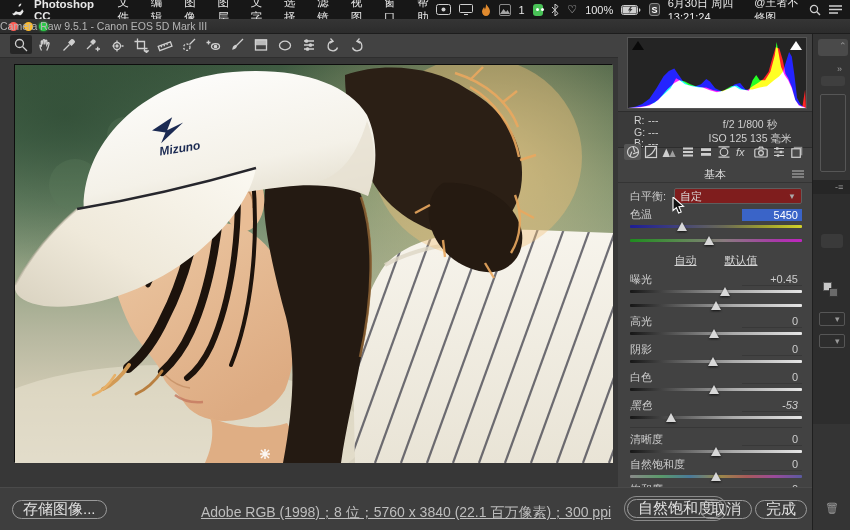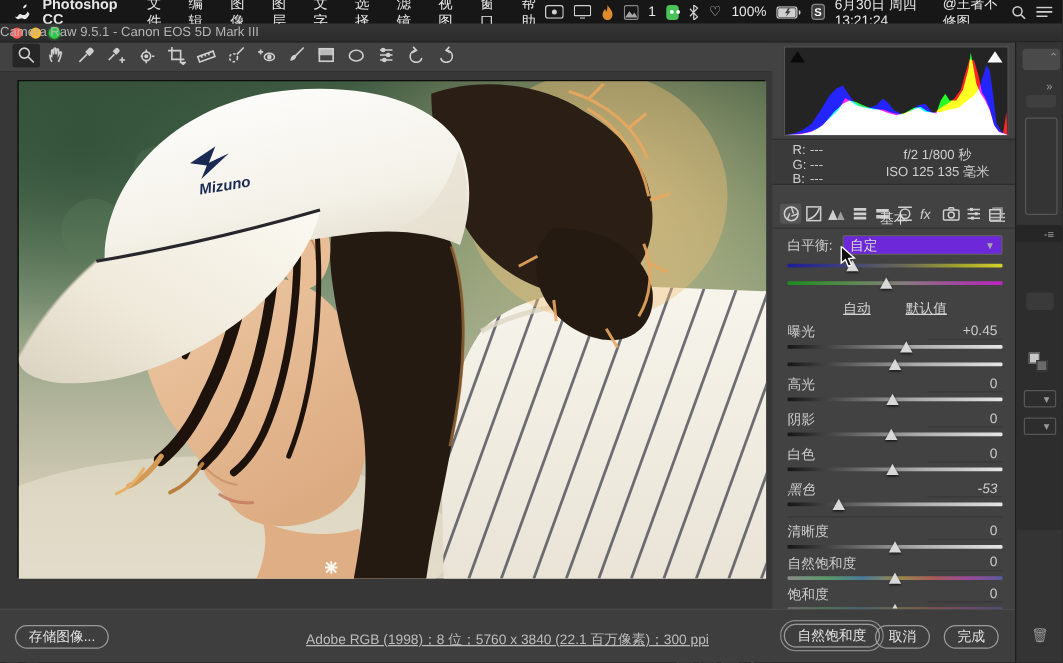--- a/index.html
+++ b/index.html
@@ -49,53 +49,53 @@
   #right-panel{position:absolute;left:618px;top:35px;width:194px;height:462px;background:#424242;}
   #histogram{position:absolute;left:9px;top:2px;width:180px;height:72px;background:#242424;border:1px solid #555;}
   .clip{position:absolute;top:3px;width:0;height:0;border-left:6px solid transparent;border-right:6px solid transparent;}
   #clip-shadow{left:4px;border-bottom:9px solid #0a0a0a;}
   #clip-high{right:4px;border-bottom:9px solid #fdfdfd;}
   #info-strip{position:absolute;left:0;top:76px;width:194px;height:37px;background:#3a3a3a;border-top:1px solid #2d2d2d;border-bottom:1px solid #2d2d2d;font-size:10.5px;color:#cfcfcf;}
   #rgb-col{position:absolute;left:16px;top:3px;line-height:10.5px;}
   #rgb-col div{margin-bottom:1px;}
   #rgb-col span{display:inline-block;width:14px;}
   #exif-col{position:absolute;left:76px;top:5px;width:112px;text-align:center;line-height:14px;}
-  #tabs-row{position:absolute;left:6px;top:128px;width:182px;height:17px;display:flex;gap:1px;}
+  #tabs-row{position:absolute;left:6px;top:109px;width:182px;height:17px;display:flex;gap:1px;}
   .tab{width:18px;height:16px;display:inline-flex;align-items:center;justify-content:center;border-radius:2px;}
   .tab.sel{background:#555;}
   #panel-header{position:absolute;left:0;top:132px;width:194px;height:16px;text-align:center;font-size:11px;color:#ddd;border-bottom:1px solid #343434;}
   #panel-menu-icon{position:absolute;right:8px;top:2px;}
   #basic-body{position:absolute;left:12px;top:151px;width:172px;font-size:11px;color:#ccc;}
   #wb-row{display:flex;align-items:center;height:20px;margin-bottom:2px;}
   #wb-label{width:44px;}
-  #wb-select{flex:1;height:16px;background:#6d28d9;border:1px solid #5e5e5e;border-radius:2px;display:flex;align-items:center;padding:0 5px;color:#ddd;}
+  #wb-select{flex:1;height:16px;background:#7f1d1d;border:1px solid #5e5e5e;border-radius:2px;display:flex;align-items:center;padding:0 5px;color:#ddd;}
   #wb-select .chev{margin-left:auto;font-size:8px;color:#aaa;}
   .srow{position:relative;margin-bottom:5px;}
   .sl{display:flex;height:13px;align-items:center;}
   .sl .lab{}
   .sl .val{margin-left:auto;min-width:60px;text-align:right;padding-right:4px;border-bottom:1px solid #383838;}
   .sl .val.selected{background:#3a64c8;color:#fff;border-bottom:none;}
   .track{position:relative;height:10px;margin-top:1px;}
   .track .bar{position:absolute;left:0;right:0;top:3px;height:3px;border-radius:1px;background:linear-gradient(90deg,#161616,#aaa 60%,#e6e6e6);}
   .track-temp .bar{background:linear-gradient(90deg,#1d1d96,#3d3d7e 25%,#6b6b55 55%,#a3a32d 80%,#d2d22a);}
   .track-tint .bar{background:linear-gradient(90deg,#1e8c1e,#5a8a50 30%,#8a7a80 55%,#a83aa8 85%,#c025c0);}
   .track-rainbow .bar{background:linear-gradient(90deg,#8a8a8a,#5a9a6a 18%,#4a7a9a 35%,#9a8a4a 52%,#a85a5a 68%,#9a4a9a 84%,#5a5aa0);}
   .thumb{position:absolute;top:0;width:0;height:0;margin-left:-5px;border-left:5px solid transparent;border-right:5px solid transparent;border-bottom:9px solid #d8d8d8;filter:drop-shadow(0 1px 1px #111);}
   #auto-links{display:flex;justify-content:center;gap:28px;height:20px;align-items:center;margin:1px 0 3px 0;}
   #auto-links span{text-decoration:underline;color:#d5d5d5;}
   .pdivider{border-top:1px solid #373737;margin:2px 0 5px 0;}
 
   
   #bottom-bar{position:absolute;left:0;top:487px;width:812px;height:43px;background:#3e3e3e;border-top:1px solid #4a4a4a;font-size:11px;}
-  .pill{position:absolute;height:19px;border:1px solid #9a9a9a;border-radius:10px;background:transparent;color:#e2e2e2;font-size:11px;display:flex;align-items:center;justify-content:center;padding:4px 10px;}
+  .pill{position:absolute;height:19px;border:1px solid #9a9a9a;border-radius:10px;background:transparent;color:#e2e2e2;font-size:15px;display:flex;align-items:center;justify-content:center;padding:4px 10px;}
   #btn-save{left:12px;top:12px;}
   #btn-open{left:627px;top:11px;box-shadow:0 0 0 2px #3e3e3e,0 0 0 3px #8a8a8a;}
   #btn-cancel{left:700px;top:12px;}
   #btn-done{left:755px;top:12px;}
-  #info-link{position:absolute;left:106px;top:16px;width:600px;text-align:center;color:#bdbdbd;text-decoration:underline;font-size:11px;}
+  #info-link{position:absolute;left:106px;top:16px;width:600px;text-align:center;color:#bdbdbd;text-decoration:underline;font-size:14px;}
 
   
   #ps-strip{position:absolute;left:812px;top:34px;width:38px;height:496px;background:#343434;border-left:1px solid #1f1f1f;}
   .ps-box{position:absolute;background:#4a4a4a;border-radius:3px;}
   .ps-outline{position:absolute;border:1px solid #565656;border-radius:2px;}
   .ps-dark{position:absolute;background:#2d2d2d;}
   .ps-ic{position:absolute;color:#9a9a9a;font-size:9px;}
 
   
   #cursor{position:absolute;left:672px;top:197px;z-index:50;}
@@ -518,20 +518,24 @@
     <div id="basic-body">
       <div id="wb-row">
         <span id="wb-label">白平衡:</span>
         <span id="wb-select">
           <span>自定</span>
           <span class="chev">▼</span>
         </span>
       </div>
       <div id="wb-sliders">
           <div class="srow" style="margin-bottom: 4px;">
+            <div class="sl">
+              <span class="lab">色温</span>
+              <span class="val selected">5450</span>
+            </div>
             <div class="track track-temp">
               <div class="bar"></div>
               <div class="thumb" style="left: 30%;"></div>
             </div>
           </div>
           <div class="srow" style="margin-bottom: 4px;">
             <div class="track track-tint">
               <div class="bar"></div>
               <div class="thumb" style="left: 46%;"></div>
             </div>

